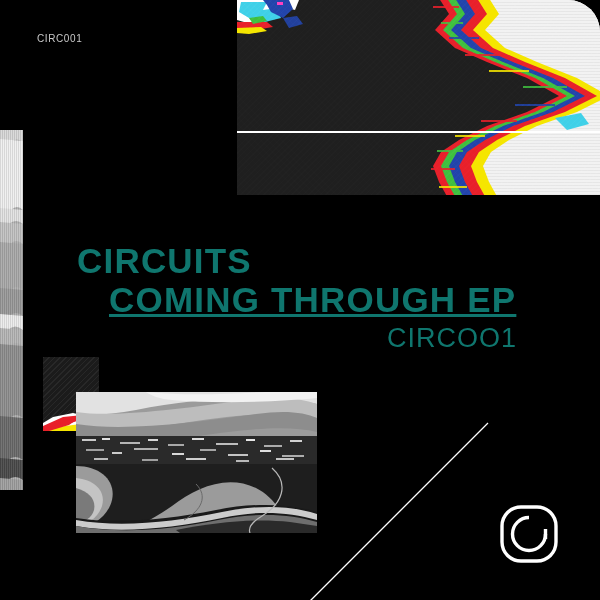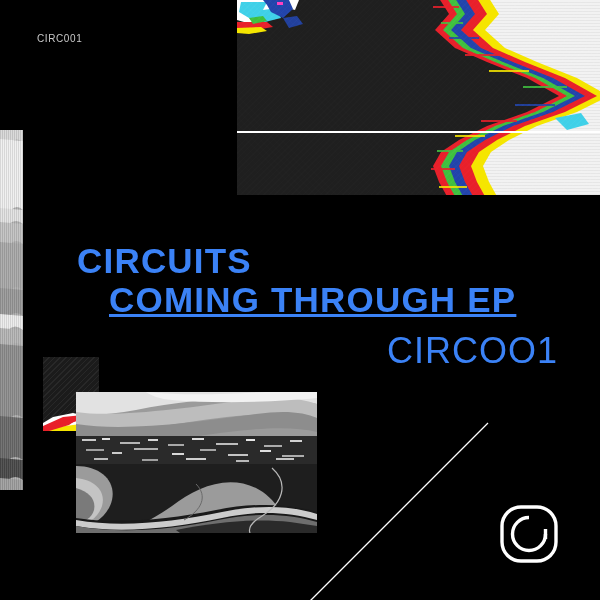--- a/index.html
+++ b/index.html
@@ -7,20 +7,21 @@
     padding: 0;
     background: #000;
   }
   #cover {
     position: relative;
     width: 600px;
     height: 600px;
     background: #000000;
     overflow: hidden;
     font-family: "Liberation Sans", sans-serif;
+    border-radius: 32px;
   }
 
   
   #catalog-top {
     position: absolute;
     left: 37px;
     top: 33px;
     font-size: 10px;
     letter-spacing: 0.6px;
     color: #c9c9c9;
@@ -126,43 +127,43 @@
   }
 
   
   #title-block {
     position: absolute;
     left: 0;
     top: 243px;
     width: 600px;
   }
   .title-line {
-    color: #3b82f6;
+    color: #0f766e;
     font-family: "Liberation Sans", sans-serif;
     line-height: 1.0;
     white-space: nowrap;
   }
   #title-line-1 {
     margin-left: 77px;
     font-size: 35px;
     font-weight: bold;
     letter-spacing: 1.2px;
   }
   #title-line-2 {
     margin-left: 109px;
     margin-top: 4px;
     font-size: 35px;
     font-weight: bold;
     letter-spacing: 1.2px;
     text-decoration: underline;
   }
   #title-line-3 {
     margin-left: 387px;
-    margin-top: 16px;
-    font-size: 36px;
+    margin-top: 8px;
+    font-size: 27px;
     font-weight: 400;
     letter-spacing: 1.0px;
   }
 
   
   #logo-mark {
     position: absolute;
     left: 498px;
     top: 503px;
     width: 62px;

